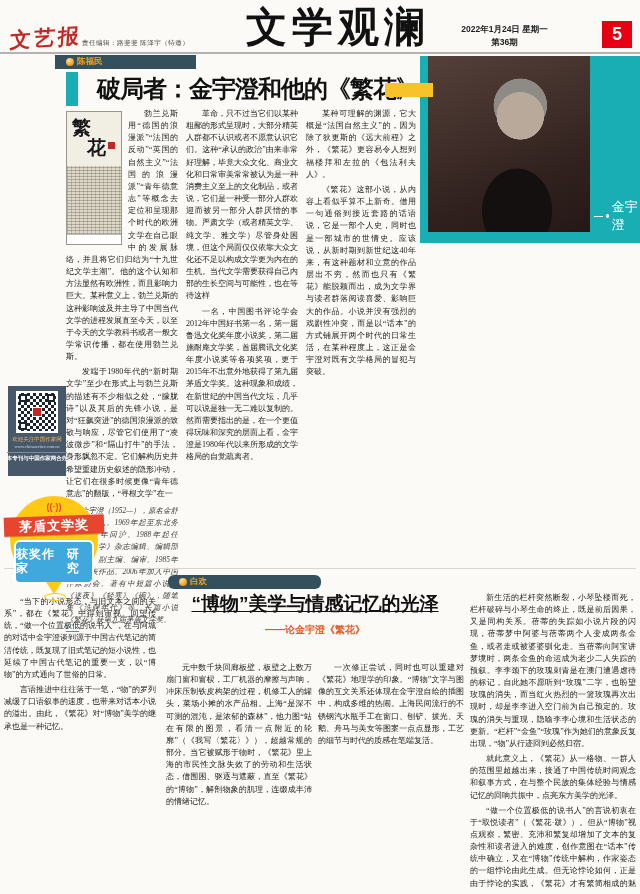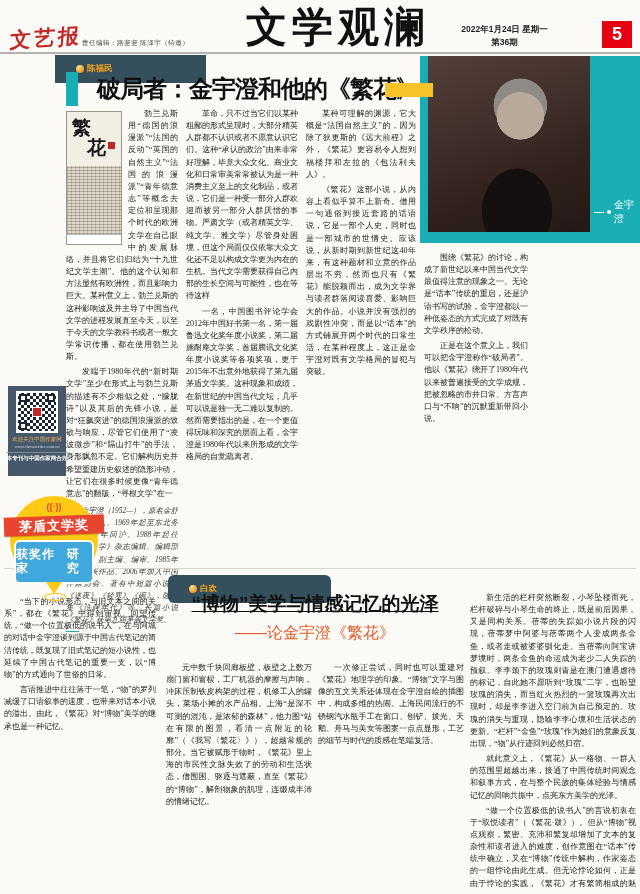--- a/index.html
+++ b/index.html
@@ -11,22 +11,22 @@
   .editors{position:absolute;left:82px;top:39px;font-size:6.5px;color:#444;letter-spacing:.5px;}
   .section-title{position:absolute;left:246px;top:0px;font-size:41px;font-weight:900;
         letter-spacing:5px;font-family:"Liberation Serif",serif;color:#111;}
   .dateblock{position:absolute;left:452px;top:23px;width:105px;text-align:center;
         font-size:8.5px;font-weight:bold;color:#222;line-height:1.5;font-family:"Liberation Sans",sans-serif;}
   .pagenum{position:absolute;left:602px;top:21px;width:30px;height:27px;background:#e60012;
         color:#fff;font-weight:bold;font-size:18px;display:flex;align-items:center;justify-content:center;
         font-family:"Liberation Sans",sans-serif;}
   .rule-top{position:absolute;left:0;top:52px;width:640px;height:2px;background:#b3b3b3;}
   
-  .tag{position:absolute;height:28px;background:#34505d;display:flex;align-items:center;
-       padding-left:21px;gap:3px;}
+  .tag{position:absolute;height:14px;background:#34505d;display:flex;align-items:center;
+       padding-left:11px;gap:3px;}
   .tag .dot{width:8px;height:8px;border-radius:50%;
        background:radial-gradient(circle at 35% 30%,#ffe49a,#f0a22a 60%,#c9731a);}
   .tag .lbl{color:#f5a21b;font-size:8.5px;font-weight:bold;font-family:"Liberation Sans",sans-serif;}
   .tag1{left:55px;top:55px;width:130px;}
   .tag2{left:168px;top:575px;width:142px;border-radius:6px;}
   
   .accent-bar{position:absolute;left:66px;top:72px;width:12px;height:34px;background:#18aeb4;}
   .title1{position:absolute;left:97px;top:73px;width:300px;font-size:24px;font-weight:bold;
        letter-spacing:-1px;font-family:"Liberation Sans",sans-serif;color:#111;white-space:nowrap;}
   .yellow-bar{position:absolute;left:385px;top:83px;width:48px;height:14px;background:#f8c32a;z-index:3;}
@@ -34,21 +34,21 @@
   .photo-panel{position:absolute;left:420px;top:56px;width:220px;height:187px;background:#18aeb4;z-index:2;}
   .photo{position:absolute;left:8px;top:0;width:162px;height:176px;
        background-image:
          radial-gradient(ellipse 58px 70px at 55% 88%, #141010 0 60%, transparent 61%),
          radial-gradient(circle 24px at 57% 34%, #b9a99b 0 98%, transparent 100%),
          radial-gradient(circle 27px at 57% 28%, #8e8a86 0 98%, transparent 100%),
          linear-gradient(160deg,#55403a,#30211e 70%,#241816);}
   .caption{position:absolute;left:174px;top:142px;display:flex;align-items:center;gap:3px;}
   .cap-line{width:12px;height:1px;background:#fff;}
   .cap-dot{width:4px;height:4px;border-radius:50%;background:#fff;}
-  .cap-text{color:#fff;font-size:10px;font-family:"Liberation Sans",sans-serif;}
+  .cap-text{color:#fff;font-size:13px;font-family:"Liberation Sans",sans-serif;}
   
   .col{position:absolute;overflow:hidden;text-align:justify;font-size:8px;line-height:1.52;color:#222;}
   .col p{margin:0 0 3px 0;text-indent:2em;}
   .c1{left:66px;top:108px;width:112px;height:524px;}
   .c2{left:186px;top:108px;width:112px;height:524px;}
   .c3{left:306px;top:108px;width:110px;height:524px;}
   .c4{left:424px;top:252px;width:104px;height:380px;}
   .c5{left:536px;top:252px;width:102px;height:380px;}
   
   .cover{float:left;width:54px;height:132px;margin:3px 6px 4px 0;background:#f1eee4;
@@ -92,21 +92,21 @@
        justify-content:center;line-height:1.15;}
   .badge .bluebox span{color:#fff;font-size:12px;font-weight:bold;font-family:"Liberation Sans",sans-serif;letter-spacing:1px;}
   .badge .tail{position:absolute;left:40px;top:92px;width:0;height:0;
        border-left:8px solid transparent;border-right:8px solid transparent;border-top:12px solid #ffc916;}
   .badge .mouth{position:absolute;left:38px;top:103px;width:20px;height:6px;border-radius:50%;
        border:1.5px solid #ffc916;background:transparent;}
   
   .a2-title-block{position:absolute;left:166px;top:591px;width:298px;height:64px;text-align:center;}
   .title2{font-size:19px;font-weight:bold;font-family:"Liberation Sans",sans-serif;color:#111;
        letter-spacing:0px;margin:0;white-space:nowrap;text-decoration:underline;}
-  .subtitle2{font-size:16px;font-weight:normal;color:#e45a28;margin-top:6px;font-family:"Liberation Sans",sans-serif;}
+  .subtitle2{font-size:10px;font-weight:bold;color:#e45a28;margin-top:6px;font-family:"Liberation Sans",sans-serif;}
   .a2l{left:4px;top:596px;width:152px;height:292px;}
   .a2r{left:470px;top:592px;width:166px;height:296px;}
   .a2m1{left:166px;top:662px;width:146px;height:226px;}
   .a2m2{left:318px;top:662px;width:146px;height:226px;}
   .sep2{position:absolute;left:4px;top:568px;width:632px;height:1px;background:#d8d6d0;}
 </style>
 </head>
 <body>
 
 <div class="page">
@@ -153,24 +153,20 @@
     <p class="marker-p"><span class="tmark"></span></p>
   </div>
   <div class="col c2">
     <p>革命，只不过当它们以某种粗鄙的形式呈现时，大部分精英人群都不认识或者不愿意认识它们。这种“承认的政治”由来非常好理解，毕竟大众文化、商业文化和日常审美常常被认为是一种消费主义至上的文化制品，或者说，它们是一种受一部分人群欢迎而被另一部分人群厌憎的事物。严肃文学（或者精英文学、纯文学、雅文学）尽管身处困境，但这个局面仅仅依靠大众文化还不足以构成文学更为内在的生机。当代文学需要获得自己内部的生长空间与可能性，也在等待这样</p>
     <p>一名，中国图书评论学会2012年中国好书第一名，第一届鲁迅文化奖年度小说奖，第二届施耐庵文学奖，首届腾讯文化奖年度小说奖等各项奖项，更于2015年不出意外地获得了第九届茅盾文学奖。这种现象和成绩，在新世纪的中国当代文坛，几乎可以说是独一无二难以复制的。然而需要指出的是，在一个更值得玩味和深究的层面上看，金宇澄是1980年代以来所形成的文学格局的自觉疏离者。</p>
   </div>
   <div class="col c3">
     <p>某种可理解的渊源，它大概是“法国自然主义”的，因为除了狄更斯的《远大前程》之外，《繁花》更容易令人想到福楼拜和左拉的《包法利夫人》。</p>
     <p>《繁花》这部小说，从内容上看似乎算不上新奇。借用一句通俗到接近套路的话语说，它是一部个人史，同时也是一部城市的世情史。应该说，从新时期到新世纪这40年来，有这种题材和立意的作品层出不穷，然而也只有《繁花》能脱颖而出，成为文学界与读者群落阅读喜爱、影响巨大的作品。小说并没有强烈的戏剧性冲突，而是以“话本”的方式铺展开两个时代的日常生活，在某种程度上，这正是金宇澄对既有文学格局的冒犯与突破。</p>
   </div>
-  <div class="col c4">
-    <p>围绕《繁花》的讨论，构成了新世纪以来中国当代文学最值得注意的现象之一。无论是“话本”传统的重启，还是沪语书写的试验，金宇澄都以一种低姿态的方式完成了对既有文学秩序的松动。</p>
-    <p>正是在这个意义上，我们可以把金宇澄称作“破局者”。他以《繁花》绕开了1980年代以来被普遍接受的文学成规，把被忽略的市井日常、方言声口与“不响”的沉默重新带回小说。</p>
-  </div>
 
   <div class="qr-box">
     <div class="qr">
       <span class="m m1"></span>
       <span class="m m2"></span>
       <span class="m m3"></span>
       <span class="logo-c"></span>
     </div>
     <div class="qr-t1">欢迎关注中国作家网</div>
     <div class="qr-t2">www.chinawriter.com.cn</div>

